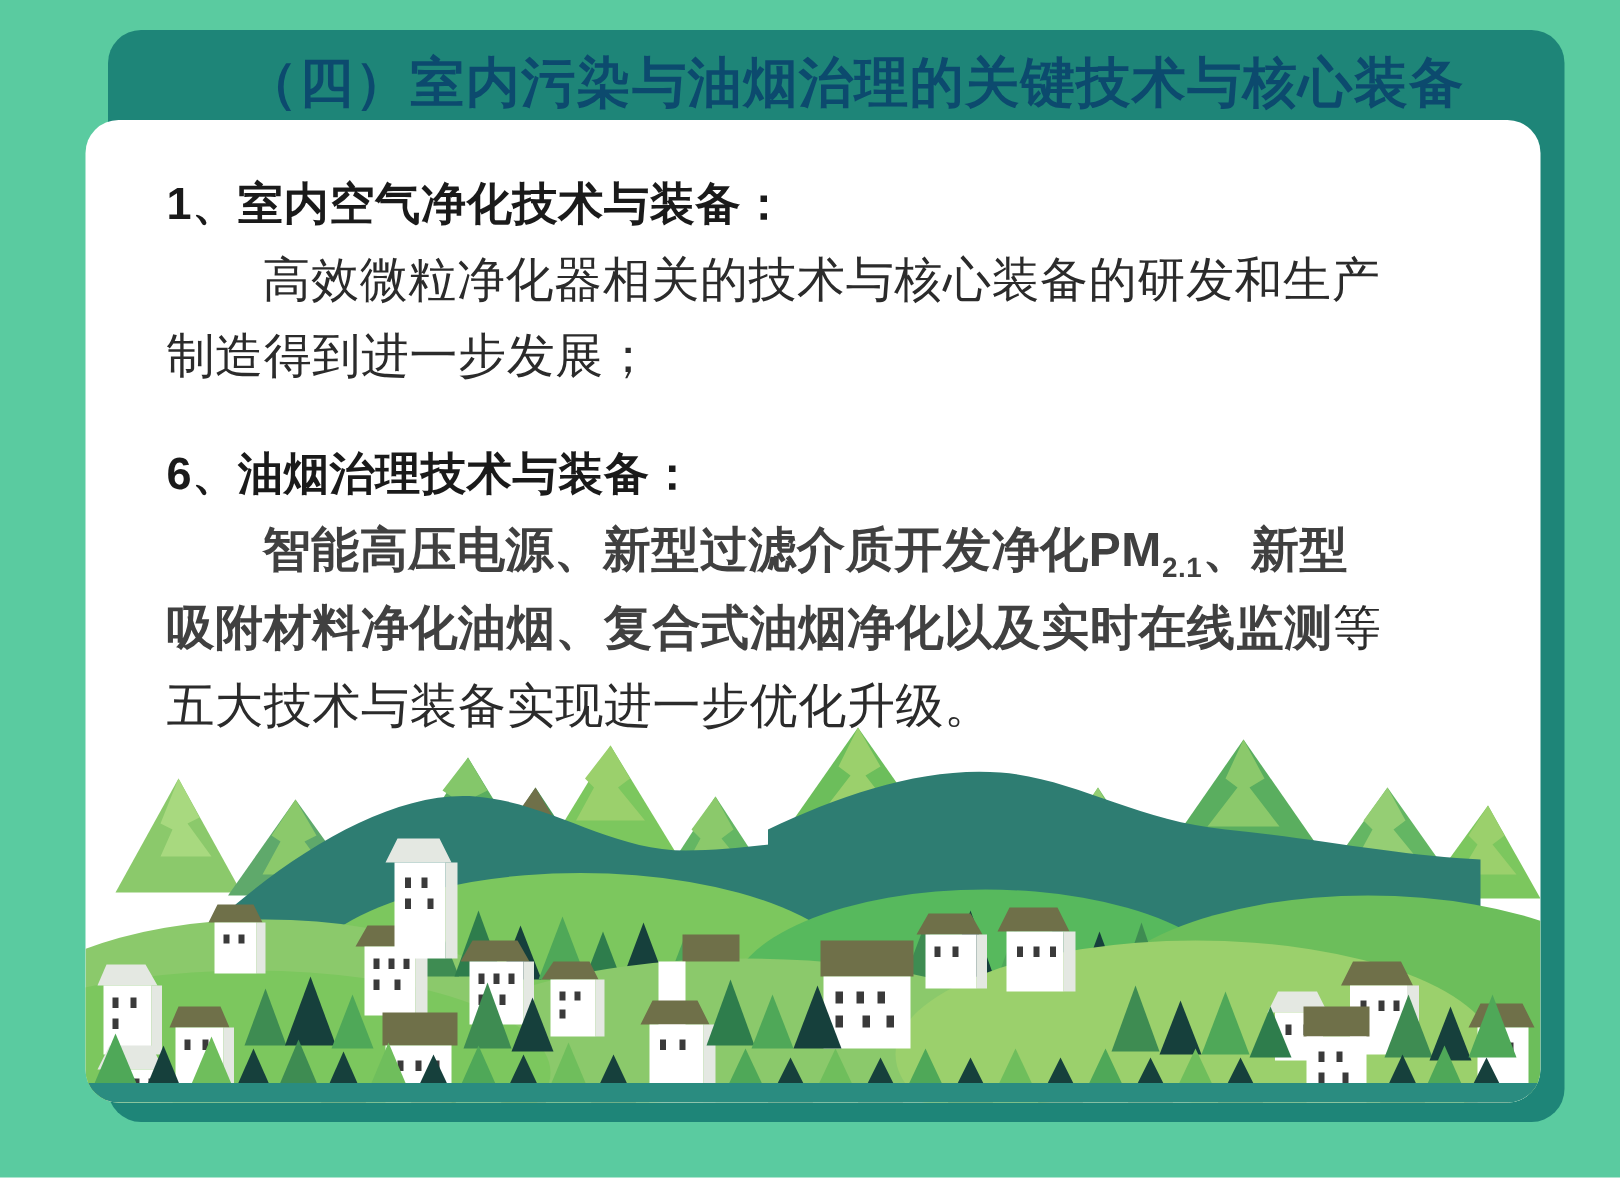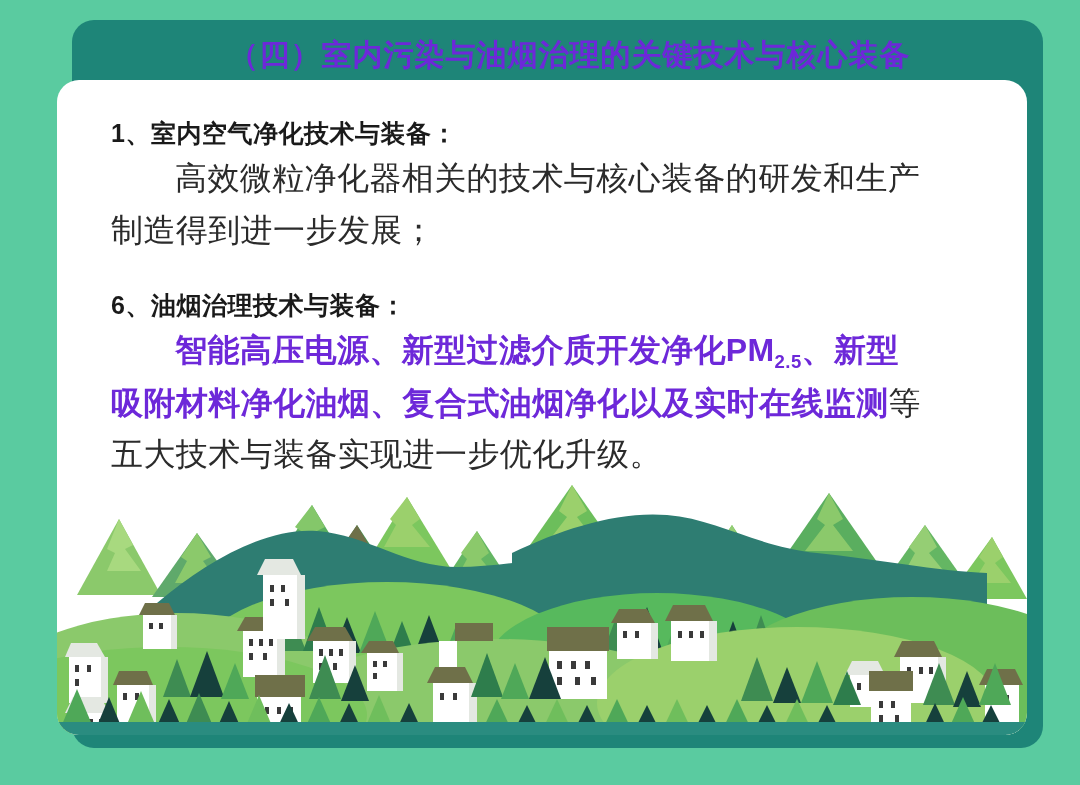--- a/index.html
+++ b/index.html
@@ -21,22 +21,22 @@
 
   
   #header-bar {
     position: absolute;
     left: 72px; top: 20px;
     width: 971px; height: 70px;
     display: flex; align-items: center; justify-content: center;
     border-radius: 22px 22px 0 0;
   }
   #header-title {
-    color: #6d28d9;
-    font-size: 30px;
+    color: #0c4a6e;
+    font-size: 36px;
     font-weight: bold;
     letter-spacing: 1px;
     white-space: nowrap;
     margin-left: 24px;
   }
 
   
   #panel {
     position: absolute;
     left: 57px; top: 80px;
@@ -48,35 +48,35 @@
 
   
   #body-text {
     position: absolute;
     left: 57px; top: 114px;
     width: 920px;
     padding: 0 54px 0 54px;
   }
   .blk { margin-bottom: 10px; }
   .heading {
-    font-size: 25px;
+    font-size: 30px;
     font-weight: bold;
     color: #1a1a1a;
     line-height: 1.55;
     letter-spacing: .5px;
   }
   .para {
     font-size: 32px;
     color: #2b2b2b;
     line-height: 1.62;
     text-indent: 2em;
     letter-spacing: .4px;
   }
   .para.noind { text-indent: 0; }
-  .hl { color: #6d28d9; font-weight: bold; }
+  .hl { color: #404040; font-weight: bold; }
   .hl sub { font-size: .58em; }
   .gap { height: 20px; }
 
   
   #scene {
     position: absolute;
     left: 0; bottom: 0;
     width: 970px; height: 260px;
   }
   #scene svg { display: block; width: 100%; height: 100%; }
@@ -376,17 +376,17 @@
   <div class="blk">
     <div class="heading">1、室内空气净化技术与装备：</div>
     <div class="para">高效微粒净化器相关的技术与核心装备的研发和生产制造得到进一步发展；</div>
   </div>
 
   <div class="gap"></div>
 
   <div class="blk">
     <div class="heading">6、油烟治理技术与装备：</div>
     <div class="para noind">
-      <span style="display:inline-block;width:2em"></span><span class="hl">智能高压电源、新型过滤介质开发净化PM</span><span class="hl"><sub>2.5</sub></span><span class="hl">、新型吸附材料净化油烟、复合式油烟净化以及实时在线监测</span><span>等五大技术与装备实现进一步优化升级。</span>
+      <span style="display:inline-block;width:2em"></span><span class="hl">智能高压电源、新型过滤介质开发净化PM</span><span class="hl"><sub>2.1</sub></span><span class="hl">、新型吸附材料净化油烟、复合式油烟净化以及实时在线监测</span><span>等五大技术与装备实现进一步优化升级。</span>
     </div>
   </div>
 
 </div>
 
 </body></html>

